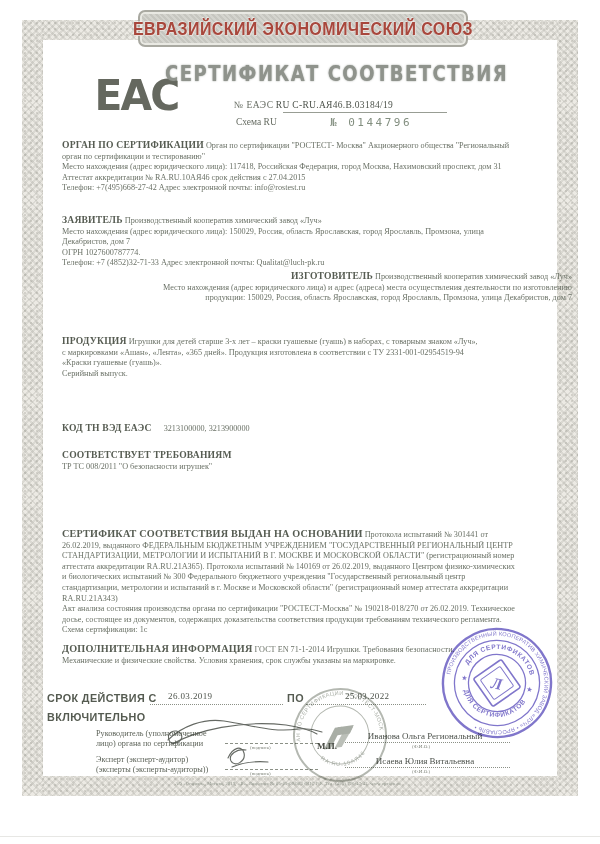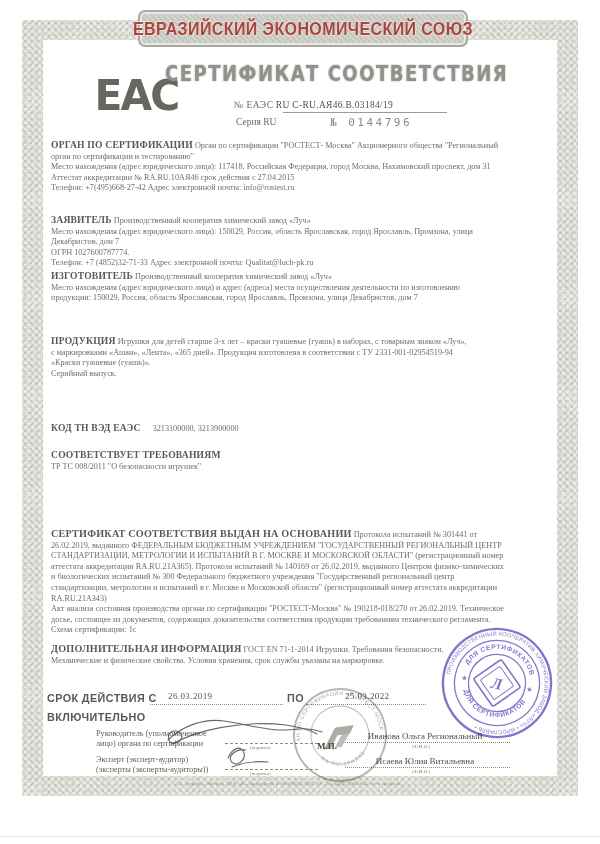--- a/index.html
+++ b/index.html
@@ -50,21 +50,21 @@
   .num-label{letter-spacing:.5px;}
   .num-value{color:#4d534b;font-size:9.5px;letter-spacing:.3px;}
   .num-underline{position:absolute;left:283px;top:112px;width:164px;border-top:1px solid #989d94;}
   .seriesrow{position:absolute;top:117px;left:236px;font-size:9.5px;color:#666c62;}
   .series-number{
     position:absolute;top:116px;left:330px;
     font-family:"DejaVu Sans Mono",monospace;font-size:11px;
     letter-spacing:2.5px;color:#828e7f;
   }
 
-  .sec{position:absolute;left:51px;width:510px;
+  .sec{position:absolute;left:62px;width:510px;
        font-size:8.2px;line-height:10.6px;color:#6a7166;white-space:pre-line;}
   .sh{font-weight:bold;font-size:9.6px;color:#565c52;letter-spacing:.2px;}
   .sh-big{font-size:10.2px;}
   .st-block{display:block;}
   .st-gap{padding-left:10px;}
 
   .validity-label{position:absolute;font-weight:bold;font-size:10.8px;color:#555b51;
                   letter-spacing:.4px;font-family:Liberation Sans, sans-serif;}
   .typed-date{position:absolute;font-size:9px;color:#4d534b;letter-spacing:.4px;}
   .dotline{position:absolute;border-top:1px dotted #8b9086;}
@@ -96,36 +96,36 @@
 
 <div class="eac">ЕАС</div>
 
 <div class="doc-title">СЕРТИФИКАТ СООТВЕТСТВИЯ</div>
 
 <div class="numrow">
   <span class="num-label">№ ЕАЭС</span>
   <span class="num-value">RU C-RU.АЯ46.В.03184/19</span>
 </div>
 <div class="num-underline"></div>
-<div class="seriesrow">Серия RU</div>
+<div class="seriesrow">Схема RU</div>
 <div class="series-number">№ 0144796</div>
 
 <div class="sec" style="top:140px;"><span class="sh">ОРГАН ПО СЕРТИФИКАЦИИ</span> <span>Орган по сертификации "РОСТЕСТ- Москва" Акционерного общества "Региональный
 орган по сертификации и тестированию"
 Место нахождения (адрес юридического лица): 117418, Российская Федерация, город Москва, Нахимовский проспект, дом 31
 Аттестат аккредитации № RA.RU.10АЯ46 срок действия с 27.04.2015
 Телефон: +7(495)668-27-42 Адрес электронной почты: info@rostest.ru</span></div>
 
 <div class="sec" style="top:215px;"><span class="sh">ЗАЯВИТЕЛЬ</span> <span>Производственный кооператив химический завод «Луч»
 Место нахождения (адрес юридического лица): 150029, Россия, область Ярославская, город Ярославль, Промзона, улица
 Декабристов, дом 7
 ОГРН 1027600787774.
 Телефон: +7 (4852)32-71-33 Адрес электронной почты: Qualitat@luch-pk.ru</span></div>
 
-<div class="sec" style="top:271px;"><span class="sh">ИЗГОТОВИТЕЛЬ</span> <span>Производственный кооператив химический завод «Луч»
+<div class="sec" style="top:271px;text-align:right;"><span class="sh">ИЗГОТОВИТЕЛЬ</span> <span>Производственный кооператив химический завод «Луч»
 Место нахождения (адрес юридического лица) и адрес (адреса) места осуществления деятельности по изготовлению
 продукции: 150029, Россия, область Ярославская, город Ярославль, Промзона, улица Декабристов, дом 7</span></div>
 
 <div class="sec" style="top:336px;"><span class="sh">ПРОДУКЦИЯ</span> <span>Игрушки для детей старше 3-х лет – краски гуашевые (гуашь) в наборах, с товарным знаком «Луч»,
 с маркировками «Ашан», «Лента», «365 дней». Продукция изготовлена в соответствии с ТУ 2331-001-02954519-94
 «Краски гуашевые (гуашь)».
 Серийный выпуск.</span></div>
 
 <div class="sec" style="top:423px;"><span class="sh">КОД ТН ВЭД ЕАЭС</span> <span class="st-gap">3213100000, 3213900000</span></div>
 

